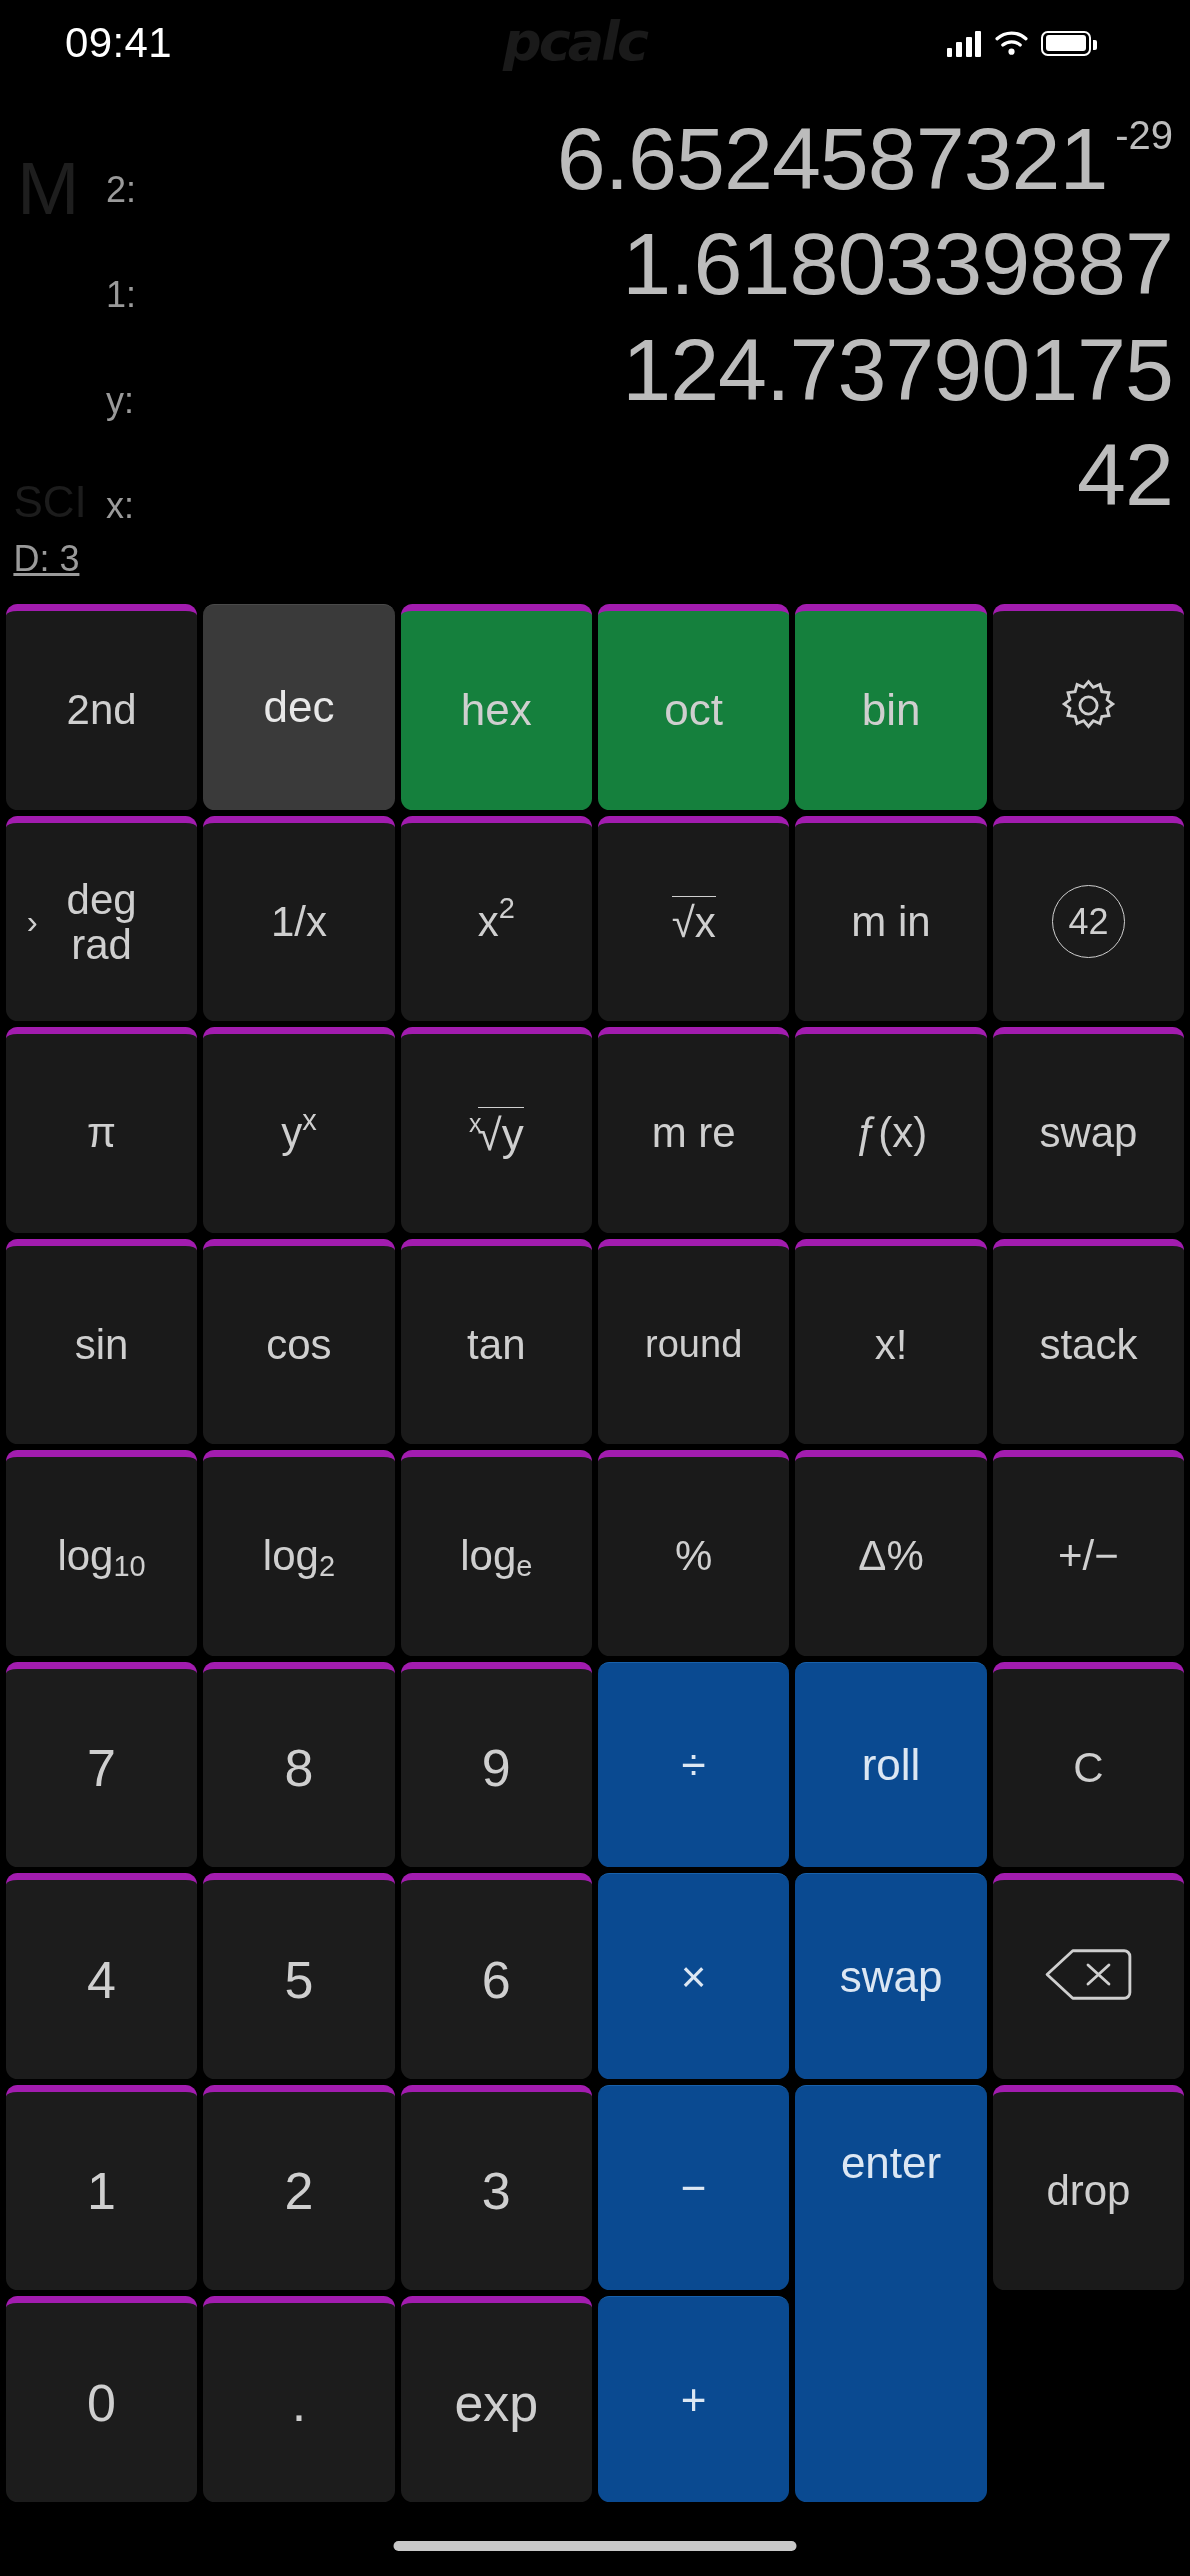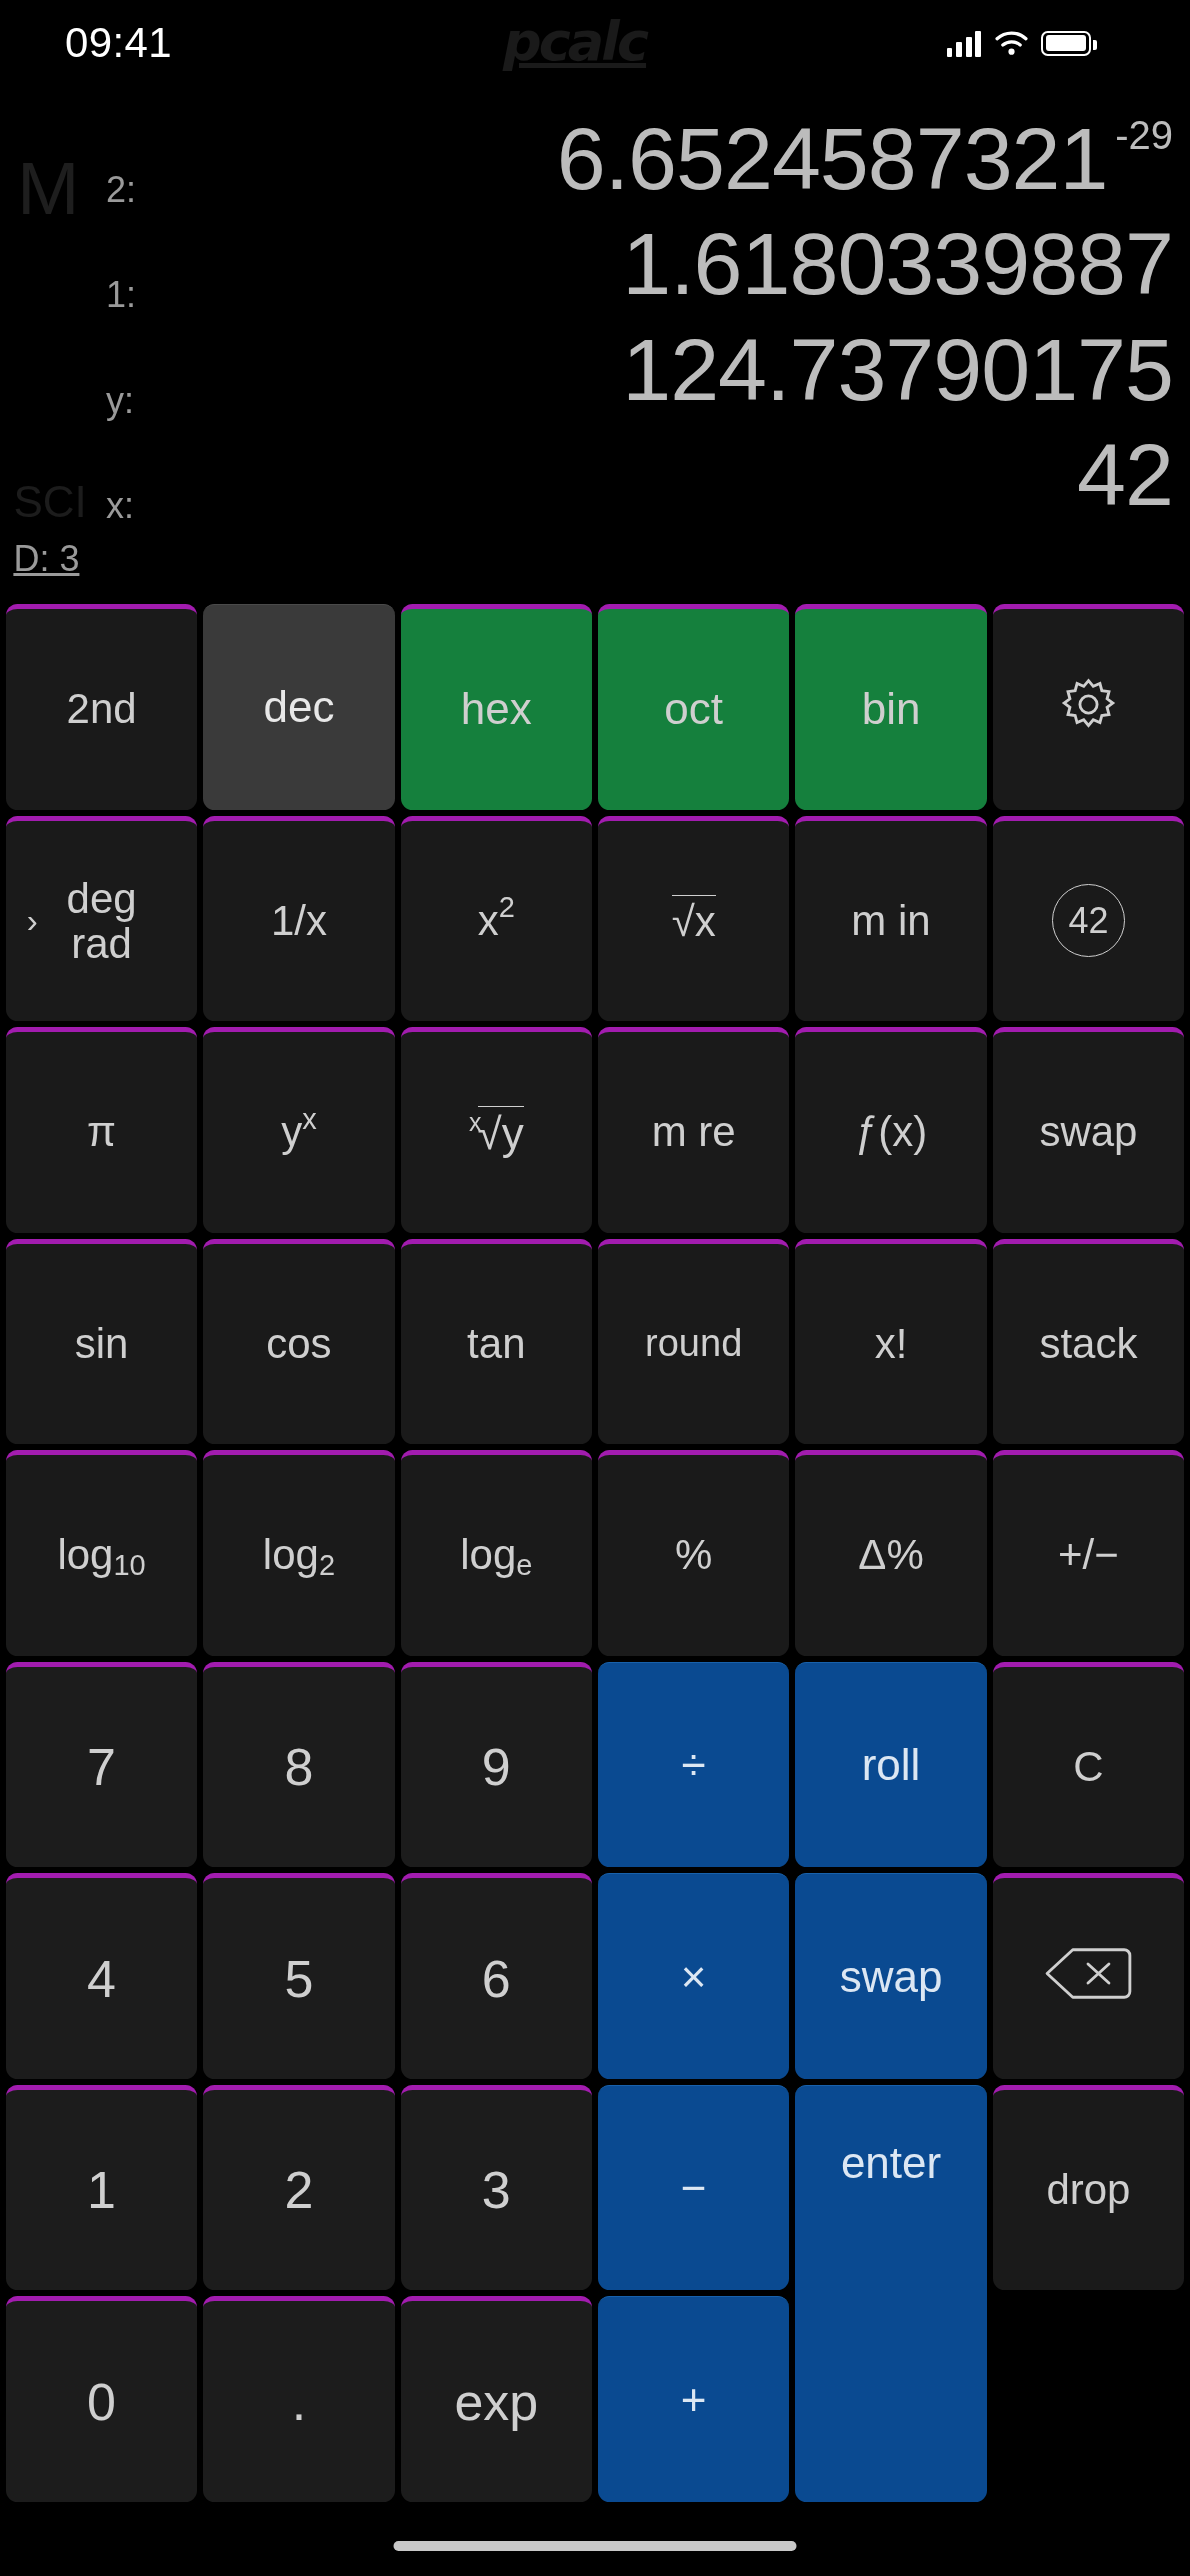--- a/index.html
+++ b/index.html
@@ -14,21 +14,21 @@
   
   .statusbar{
     position:absolute; top:0; left:0; width:1149px; height:86px;
     display:flex; align-items:center; justify-content:space-between;
     padding:0 58px 0 65px;
   }
   .sb-time{ color:#fff; font-size:42px; letter-spacing:0.4px; font-weight:400; }
   .sb-watermark{
     position:absolute; left:50%; top:9.6px; transform:translateX(-50%);
     color:#1a1a1a; font-size:54px; font-style:italic; font-weight:700;
-    letter-spacing:-2.9px; font-family:"DejaVu Sans", sans-serif;text-decoration:underline;
+    letter-spacing:-2.9px; font-family:"DejaVu Sans", sans-serif;
   }
   .sb-right{ display:flex; align-items:center; gap:13.4px; }
   .bars{ display:flex; align-items:flex-end; gap:3.8px; height:27px; }
   .bars i{ display:block; width:5.8px; background:#fff; border-radius:1px; }
   .bars i:nth-child(1){ height:8.6px; }
   .bars i:nth-child(2){ height:14.4px; }
   .bars i:nth-child(3){ height:20px; }
   .bars i:nth-child(4){ height:26px; }
   .wifi{ width:33px; height:25px; position:relative; }
   .battery{
@@ -89,21 +89,21 @@
     display:grid;
     grid-template-columns:repeat(6,1fr);
     grid-template-rows:repeat(9,1fr);
     gap:5.8px; padding:0 5.8px;
   }
   .key{
     background:#1a1a1a; border-radius:11.5px;
     display:flex; align-items:center; justify-content:center;
     color:#cfcfcf; font-size:44px; font-weight:300;
     position:relative; user-select:none;
-    border-top:5px solid #a21caf;
+    border-top:7px solid #a21caf;
   }
   .key.fn{ font-size:42px; }
   .key.num{ background:#1c1c1c; font-size:52px; }
   .key.op{ background:#0a4a91; color:#dce7f3; border-top:1px solid #1861ab; }
   .key.active{ background:#3a3a3a; color:#e8e8e8; border-top:1px solid #4a4a4a; }
   .key.merged{ background:#15803d; }
   .key.sm{ font-size:38px; }
 
   .sup{ font-size:29px; vertical-align:super; position:relative; top:-13.4px; }
   .sub{ font-size:29px; vertical-align:sub; position:relative; top:9.6px; }

